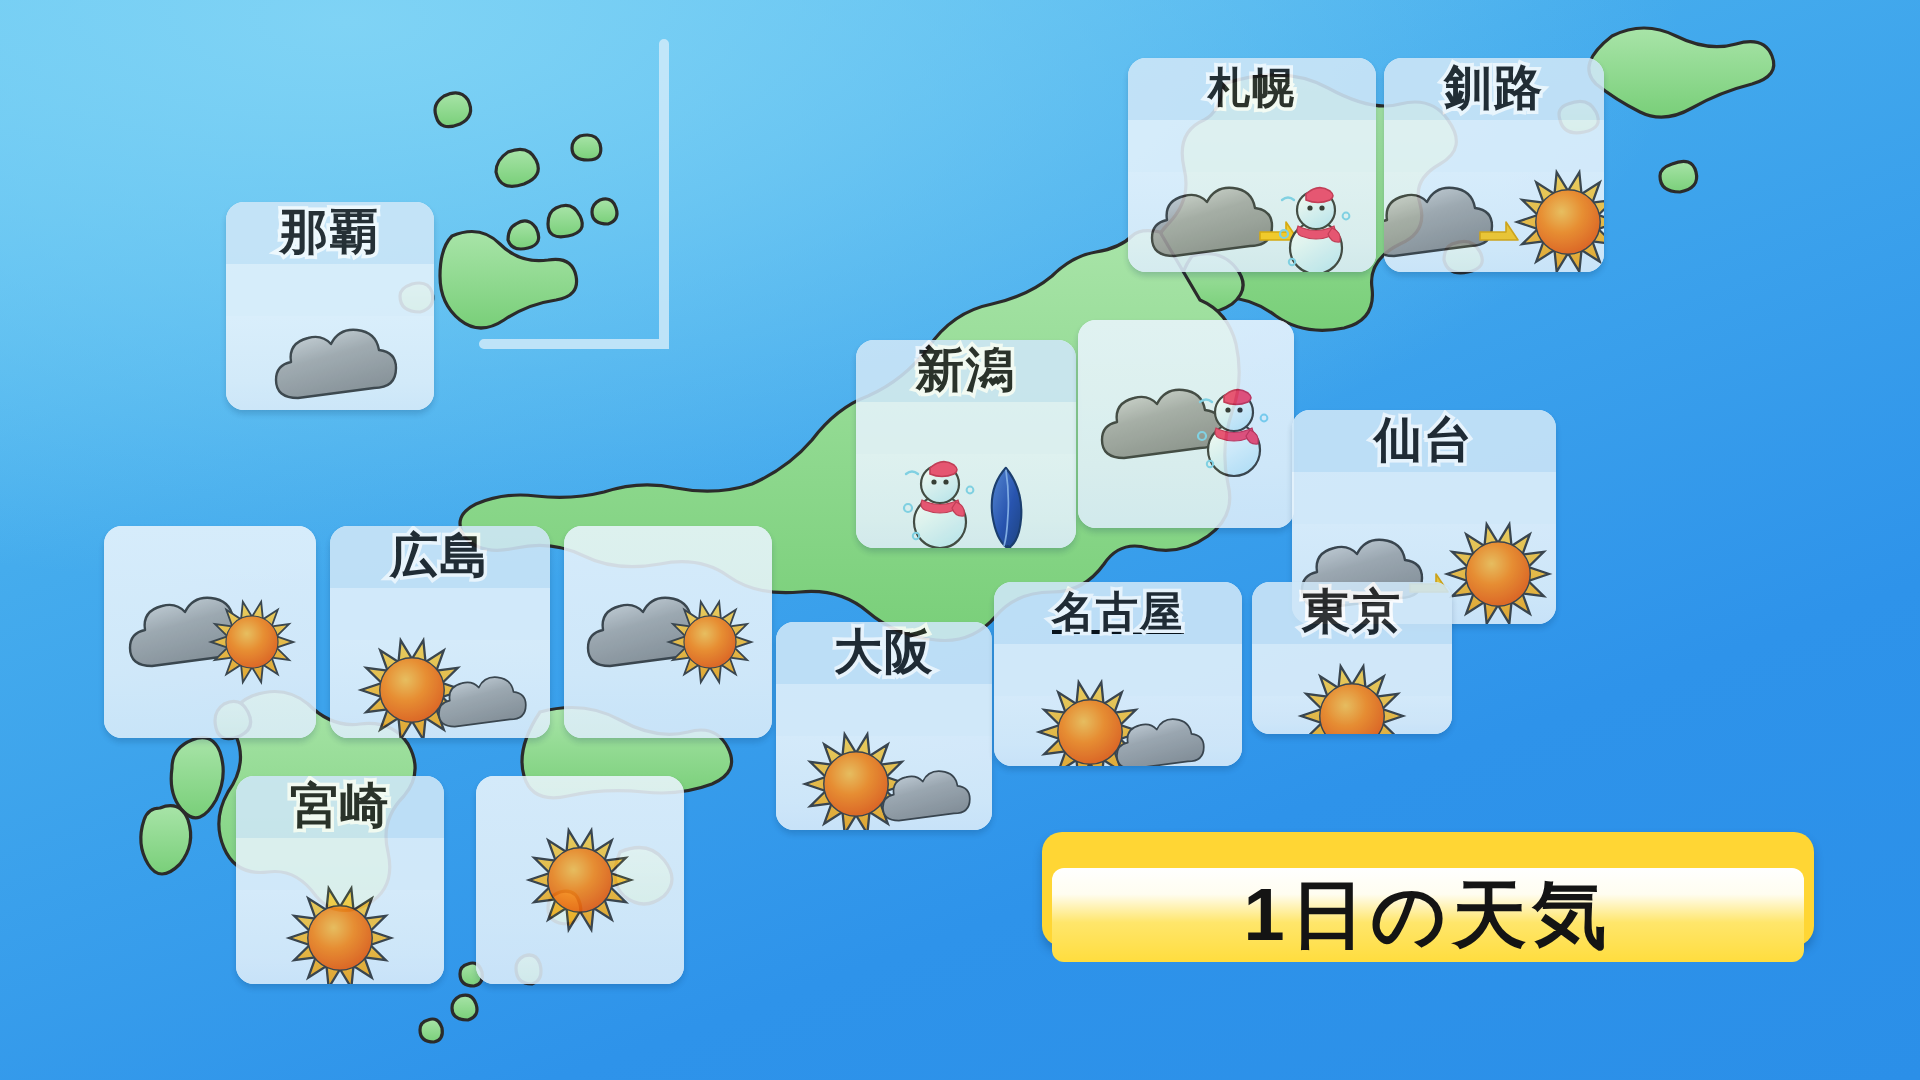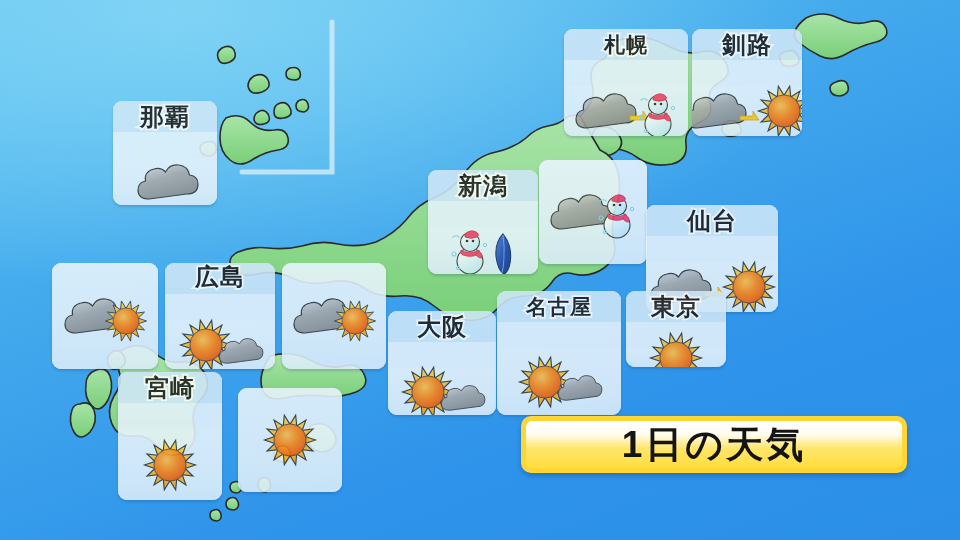--- a/index.html
+++ b/index.html
@@ -78,21 +78,21 @@
     position:absolute;
     background:#ffd634;
     border-radius:10px;
     box-shadow:0 3px 5px rgba(0,40,80,.28);
     padding:5px;
   }
   #banner .inner {
     width:100%; height:100%;
     border-radius:6px;
     background:linear-gradient(180deg,#ffffff 0%,#fffdf0 28%,#ffe66b 58%,#ffdd3e 100%);
-    display:flex; align-items:center; justify-content:center;
+    display:flex; align-items:center; justify-content:center;margin-top:13px;
   }
   #banner .inner span {
     font-size:37px; font-weight:bold; color:#141414;
     letter-spacing:3px; line-height:1; white-space:nowrap;
   }
 </style>
 </head>
 <body>
 
 <div id="stage">
@@ -410,21 +410,21 @@
                     <stop offset="1" stop-color="#f7a81b"></stop>
                   </linearGradient>
                 </defs>
                 <polygon points="99.0,50.0 79.2,56.7 94.1,71.3 73.5,68.7 80.6,88.3 63.0,77.0 60.9,97.8 50.0,80.0 39.1,97.8 37.0,77.0 19.4,88.3 26.5,68.7 5.9,71.3 20.8,56.7 1.0,50.0 20.8,43.3 5.9,28.7 26.5,31.3 19.4,11.7 37.0,23.0 39.1,2.2 50.0,20.0 60.9,2.2 63.0,23.0 80.6,11.7 73.5,31.3 94.1,28.7 79.2,43.3" fill="url(#srbfukuoka-1)" stroke="#3a3a3a" stroke-width="2.2"></polygon>
                 <circle cx="50" cy="50" r="31" fill="url(#sgbfukuoka-1)" stroke="#3a3a3a" stroke-width="1.4"></circle>
               </svg>
             </div>
           </div>
         </div>
       </div>
-      <div class="card" style="left: 165px; top: 263px; width: 110px; height: 106px; font-family: Liberation Mono, monospace;">
+      <div class="card" style="left: 165px; top: 263px; width: 110px; height: 106px;">
         <div class="hdr">
           <span>広島</span>
         </div>
         <div class="body">
           <div class="icons ov-sun-cloud">
             <div class="g sun">
               <svg viewBox="0 0 100 100">
                 <defs>
                   <radialGradient id="sgahiroshima-0" cx="40%" cy="34%" r="72%">
                     <stop offset="0" stop-color="#ffc24d"></stop>
@@ -521,21 +521,21 @@
                     <stop offset="40%" stop-color="#a9a9a9"></stop>
                     <stop offset="100%" stop-color="#8a8a8a"></stop>
                   </linearGradient>
                 </defs>
                 <path d="M26 78 q-22 0 -22 -18 q0 -15 15 -18 q-3 -19 17 -24 q14 -4 23 6 q8 -16 26 -14 q19 2 22 20 q17 2 17 18 q0 20 -22 20 z" fill="url(#cgbosaka-1)" stroke="#3a3a3a" stroke-width="2.4" stroke-linejoin="round"></path>
               </svg>
             </div>
           </div>
         </div>
       </div>
-      <div class="card wide" style="left: 497px; top: 291px; width: 124px; height: 124px;">
+      <div class="card wide" style="left: 497px; top: 291px; width: 124px; height: 92px; text-decoration: underline;">
         <div class="hdr">
           <span>名古屋</span>
         </div>
         <div class="body">
           <div class="icons ov-sun-cloud">
             <div class="g sun">
               <svg viewBox="0 0 100 100">
                 <defs>
                   <radialGradient id="sganagoya-0" cx="40%" cy="34%" r="72%">
                     <stop offset="0" stop-color="#ffc24d"></stop>
@@ -585,21 +585,21 @@
                     <stop offset="1" stop-color="#f7a81b"></stop>
                   </linearGradient>
                 </defs>
                 <polygon points="99.0,50.0 79.2,56.7 94.1,71.3 73.5,68.7 80.6,88.3 63.0,77.0 60.9,97.8 50.0,80.0 39.1,97.8 37.0,77.0 19.4,88.3 26.5,68.7 5.9,71.3 20.8,56.7 1.0,50.0 20.8,43.3 5.9,28.7 26.5,31.3 19.4,11.7 37.0,23.0 39.1,2.2 50.0,20.0 60.9,2.2 63.0,23.0 80.6,11.7 73.5,31.3 94.1,28.7 79.2,43.3" fill="url(#sratokyo-0)" stroke="#3a3a3a" stroke-width="2.2"></polygon>
                 <circle cx="50" cy="50" r="31" fill="url(#sgatokyo-0)" stroke="#3a3a3a" stroke-width="1.4"></circle>
               </svg>
             </div>
           </div>
         </div>
       </div>
-      <div class="card" style="left: 118px; top: 372px; width: 104px; height: 128px;">
+      <div class="card" style="left: 118px; top: 388px; width: 104px; height: 104px;">
         <div class="hdr">
           <span>宮崎</span>
         </div>
         <div class="body">
           <div class="icons single">
             <div class="g sun">
               <svg viewBox="0 0 100 100">
                 <defs>
                   <radialGradient id="sgamiyazaki-0" cx="40%" cy="34%" r="72%">
                     <stop offset="0" stop-color="#ffc24d"></stop>

